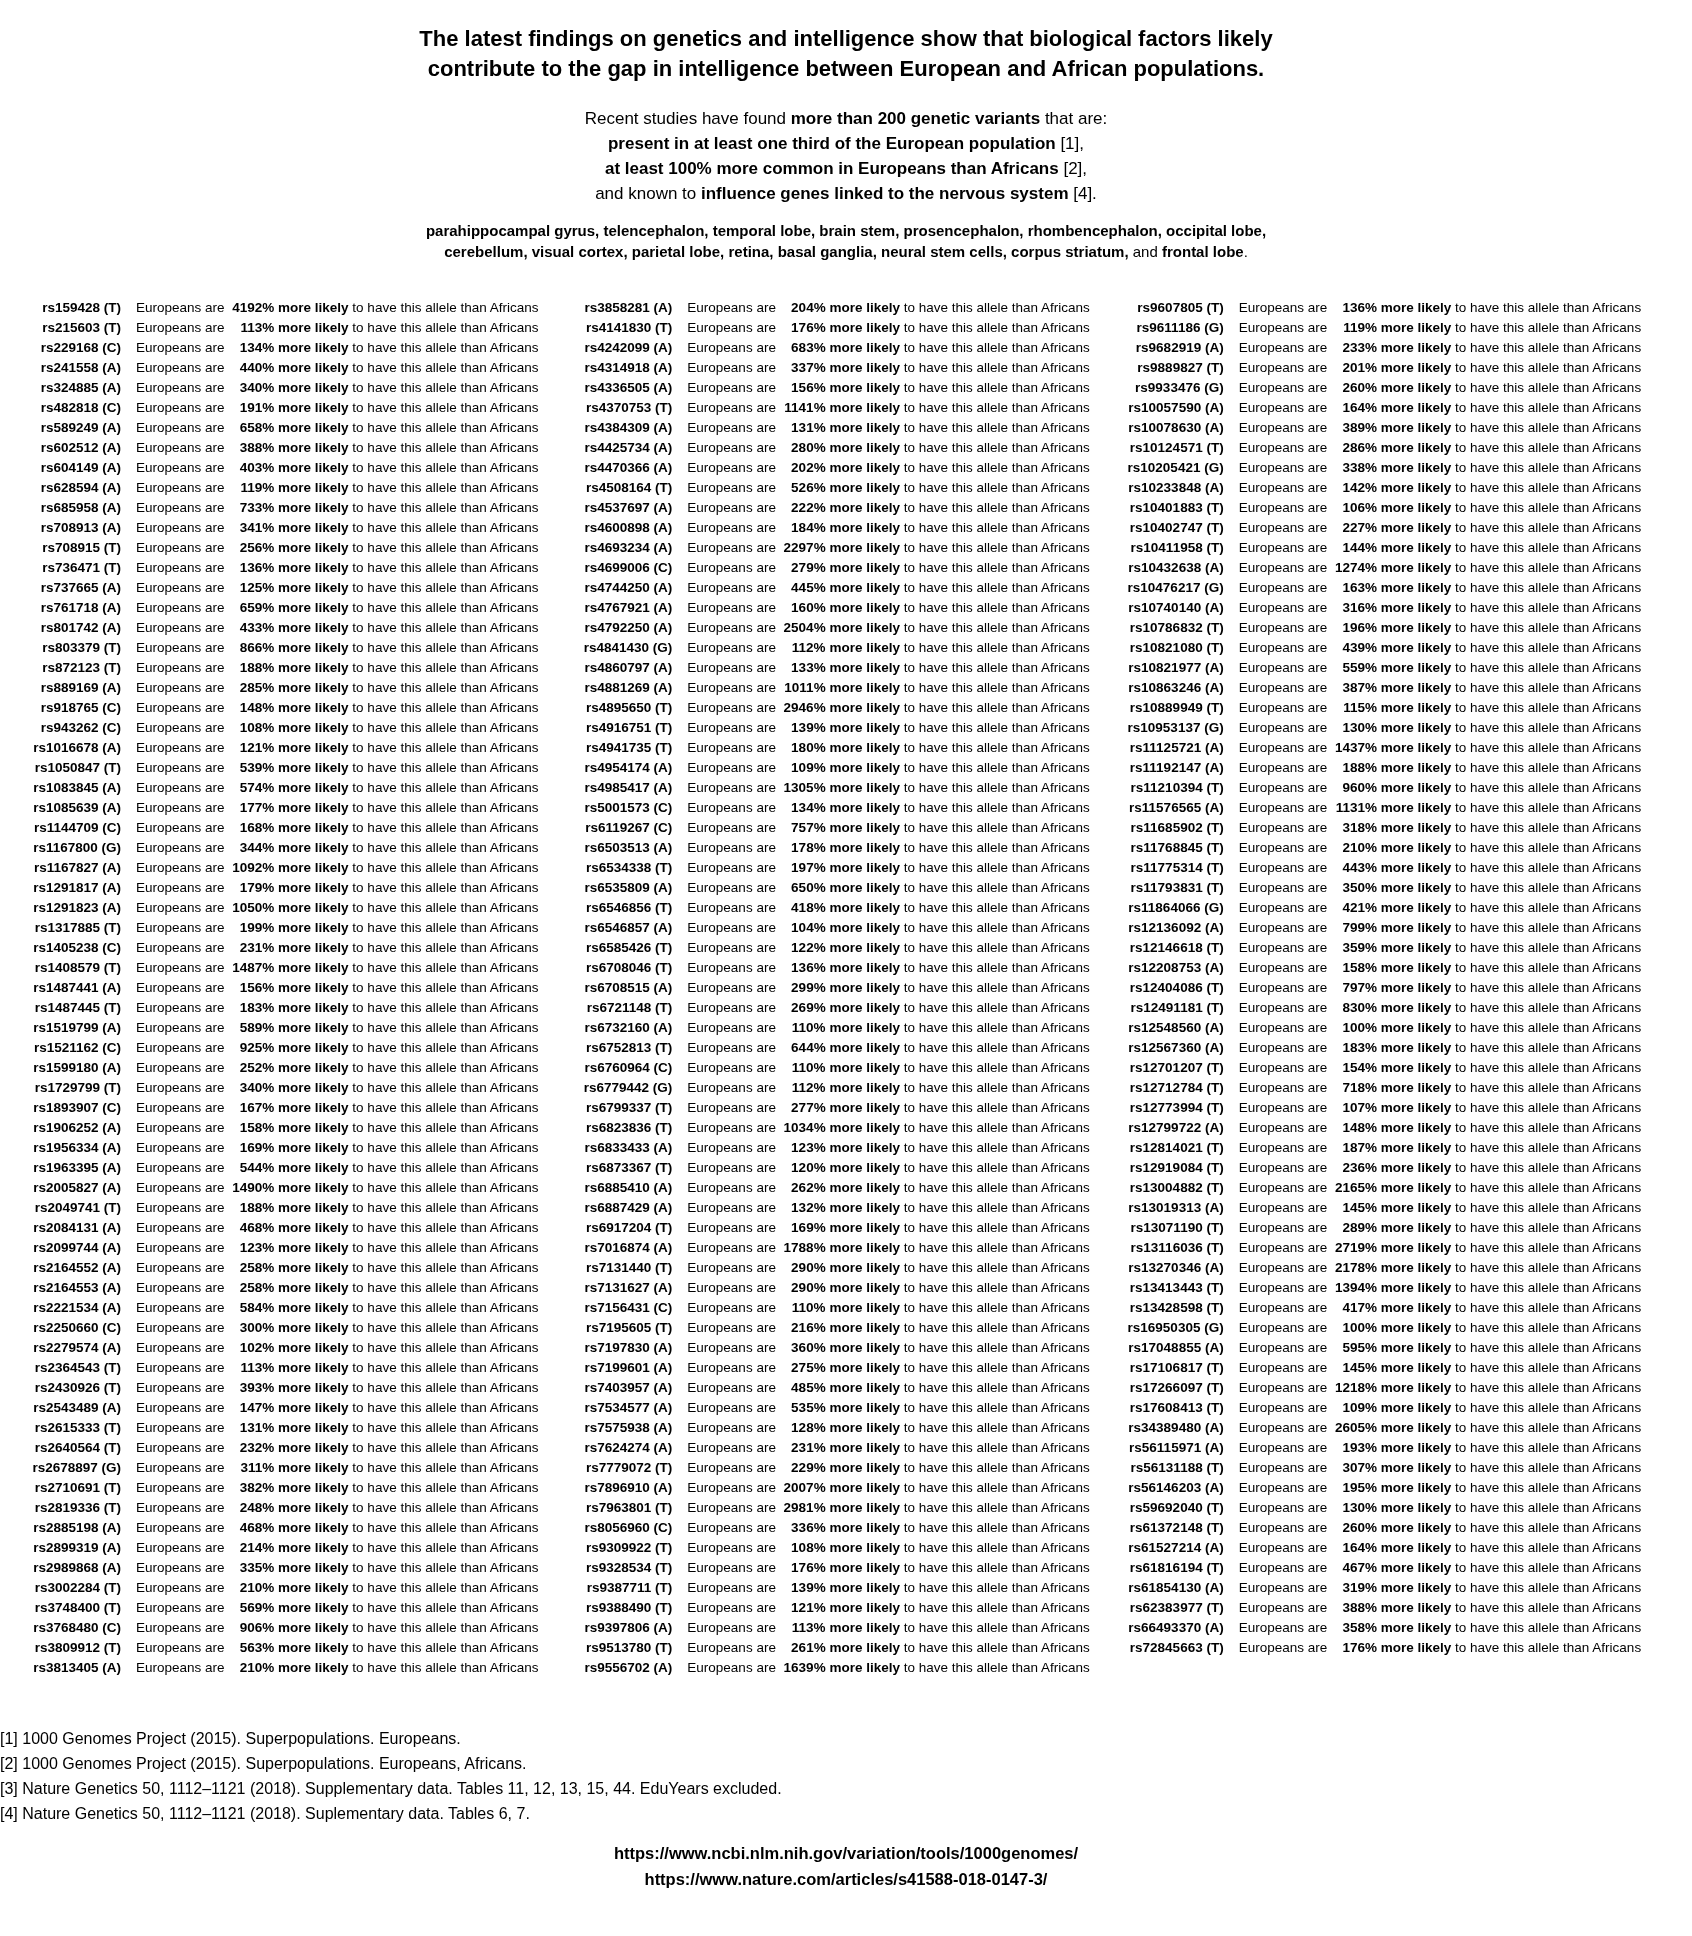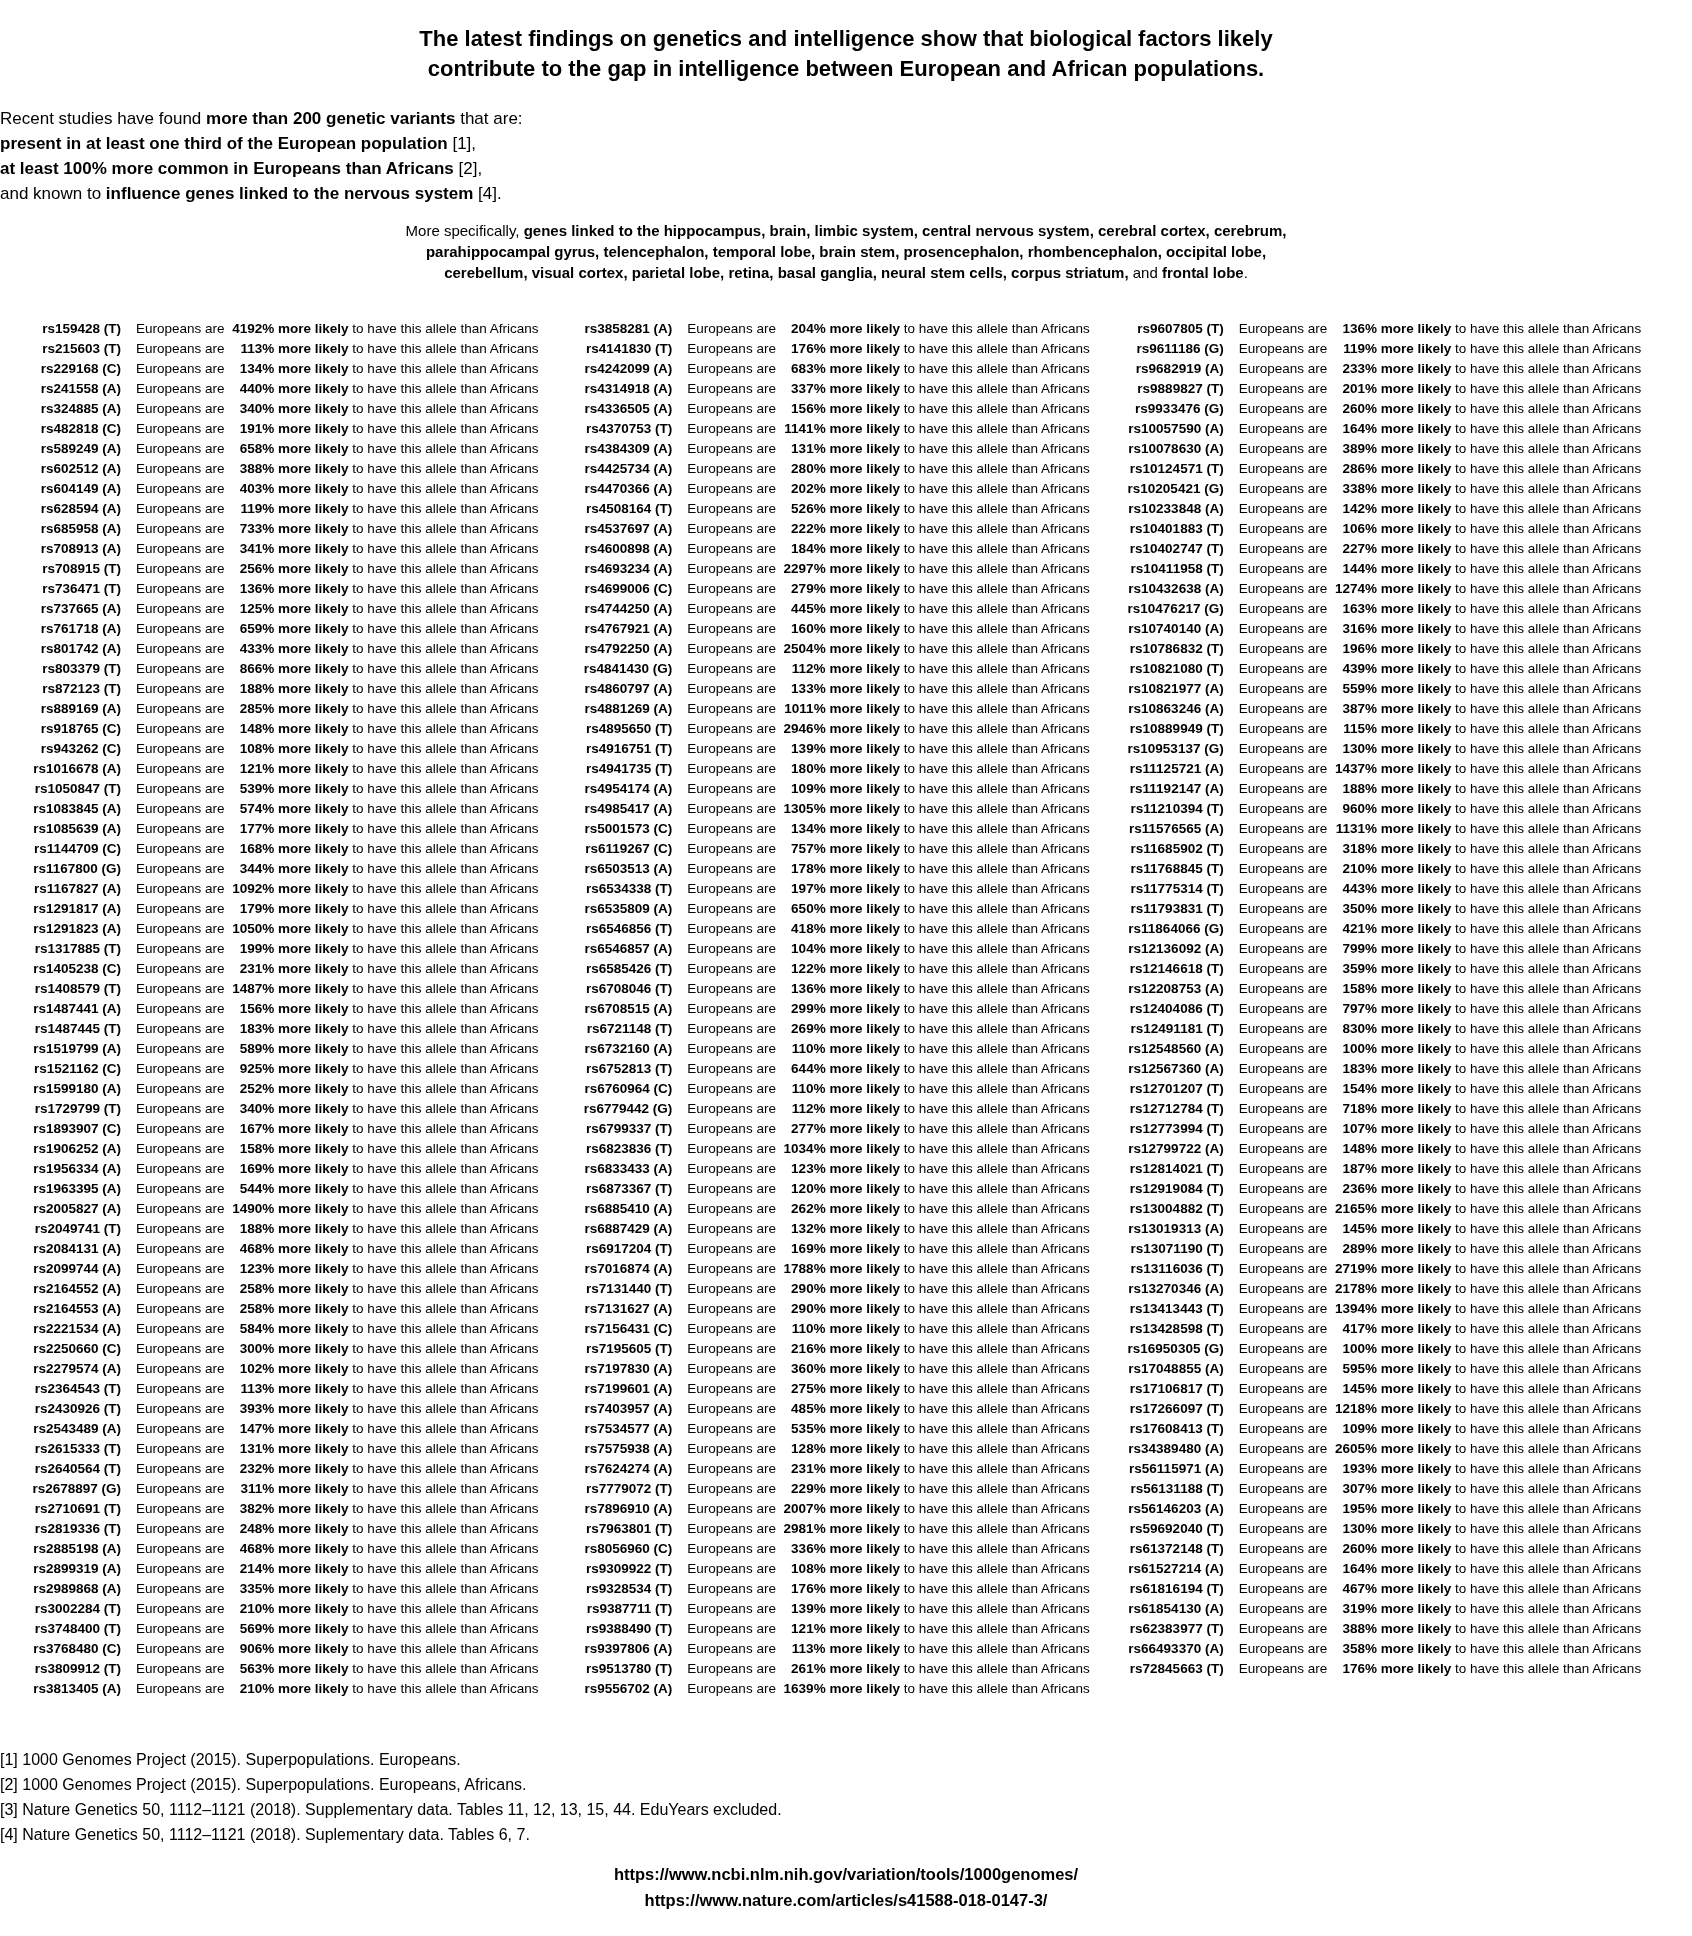--- a/index.html
+++ b/index.html
@@ -14,20 +14,21 @@
   }
   .title {
     margin-top: 24px;
     text-align: center;
     font-size: 22px;
     line-height: 30px;
     font-weight: bold;
   }
   .criteria {
     margin-top: 22px;
+    text-align: center;
     font-size: 17px;
     line-height: 25px;
   }
   .specifics {
     margin-top: 14px;
     text-align: center;
     font-size: 15px;
     line-height: 21px;
   }
   .criteria b, .specifics b, .phrase b { font-weight: bold; }
@@ -82,21 +83,20 @@
   </div>
 
   <div class="criteria">
       <div><span>Recent studies have found </span><b>more than 200 genetic variants</b><span> that are:</span></div>
       <div><b>present in at least one third of the European population</b><span> [1],</span></div>
       <div><b>at least 100% more common in Europeans than Africans</b><span> [2],</span></div>
       <div><span>and known to </span><b>influence genes linked to the nervous system</b><span> [4].</span></div>
     </div>
 
   <div class="specifics">
-      <div><span>More specifically, </span><b>genes linked to the hippocampus, brain, limbic system, central nervous system, cerebral cortex, cerebrum,</b></div>
       <div><b>parahippocampal gyrus, telencephalon, temporal lobe, brain stem, prosencephalon, rhombencephalon, occipital lobe,</b></div>
       <div><b>cerebellum, visual cortex, parietal lobe, retina, basal ganglia, neural stem cells, corpus striatum,</b><span> and </span><b>frontal lobe</b><span>.</span></div>
     </div>
 
   <div class="variant-table">
     <div class="vcol">
         <div class="vrow">
           <span class="rsid">rs159428 (T)</span>
           <span class="phrase">Europeans are <b class="pct">4192%</b><b> more likely</b> to have this allele than Africans</span>
         </div>

